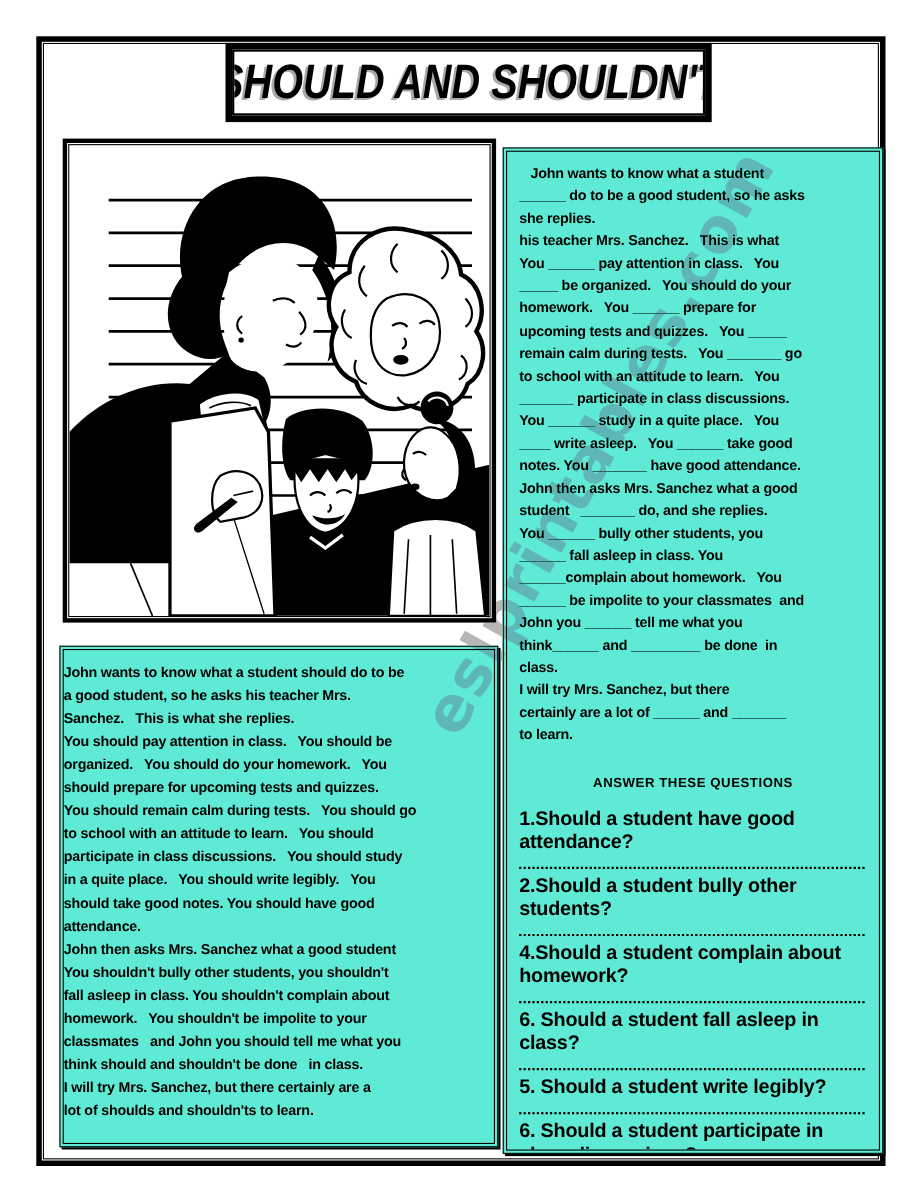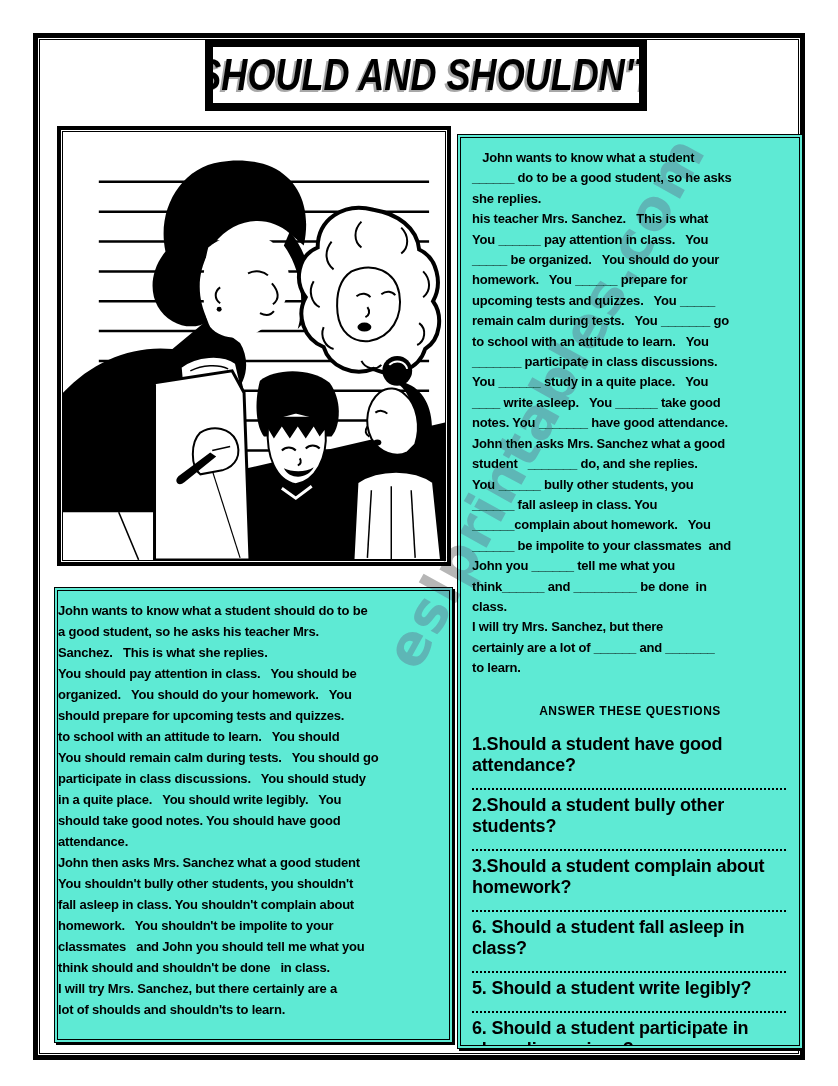--- a/index.html
+++ b/index.html
@@ -156,22 +156,22 @@
 </div>
 
 <div class="dbl-box story-box">
   <div class="dbl-box-inner">
     <div class="story-line">John wants to know what a student should do to be</div>
     <div class="story-line">a good student, so he asks his teacher Mrs.</div>
     <div class="story-line">Sanchez.   This is what she replies.</div>
     <div class="story-line">You should pay attention in class.   You should be</div>
     <div class="story-line">organized.   You should do your homework.   You</div>
     <div class="story-line">should prepare for upcoming tests and quizzes.</div>
+    <div class="story-line">You should remain calm during tests.   You should go</div>
     <div class="story-line">to school with an attitude to learn.   You should</div>
-    <div class="story-line">You should remain calm during tests.   You should go</div>
     <div class="story-line">participate in class discussions.   You should study</div>
     <div class="story-line">in a quite place.   You should write legibly.   You</div>
     <div class="story-line">should take good notes. You should have good</div>
     <div class="story-line">attendance.</div>
     <div class="story-line">John then asks Mrs. Sanchez what a good student</div>
     <div class="story-line">You shouldn't bully other students, you shouldn't</div>
     <div class="story-line">fall asleep in class. You shouldn't complain about</div>
     <div class="story-line">homework.   You shouldn't be impolite to your</div>
     <div class="story-line">classmates   and John you should tell me what you</div>
     <div class="story-line">think should and shouldn't be done   in class.</div>
@@ -208,21 +208,21 @@
     <div class="gap-line">I will try Mrs. Sanchez, but there</div>
     <div class="gap-line">certainly are a lot of ______ and _______</div>
     <div class="gap-line">to learn.</div>
 
     <div class="q-heading">ANSWER THESE QUESTIONS</div>
 
     <div class="question">1.Should a student have good attendance?</div>
     <div class="answer-line"></div>
     <div class="question">2.Should a student bully other students?</div>
     <div class="answer-line"></div>
-    <div class="question">3.Should a student complain about homework?</div>
+    <div class="question">4.Should a student complain about homework?</div>
     <div class="answer-line"></div>
     <div class="question">6.  Should a student fall asleep in class?</div>
     <div class="answer-line"></div>
     <div class="question">5.  Should a student write legibly?</div>
     <div class="answer-line"></div>
     <div class="question">6.  Should a student participate in class discussions?</div>
     <div class="answer-line"></div>
   </div>
 </div>
 

